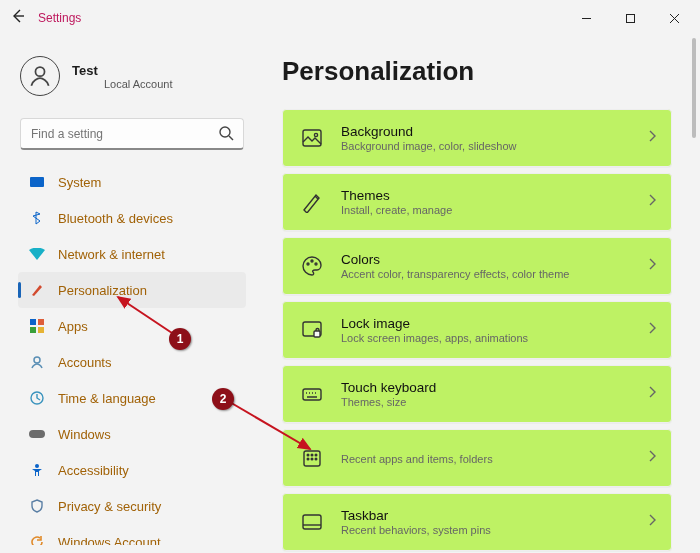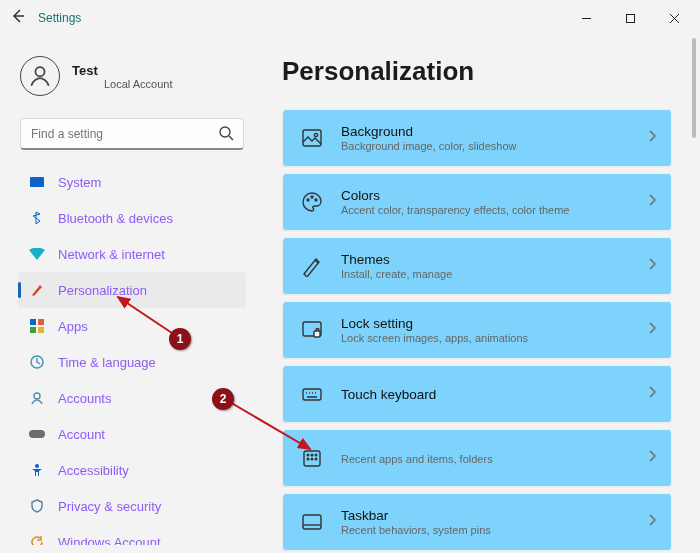--- a/index.html
+++ b/index.html
@@ -2,50 +2,50 @@
 <html><head>
 <meta charset="utf-8">
 <style>
   * { box-sizing: border-box; margin: 0; padding: 0; }
   html, body { width: 700px; height: 553px; font-family: "Segoe UI", Arial, sans-serif; background: #f7f7f7; color: #1b1b1b; overflow: hidden; }
   .window { width: 700px; height: 553px; background: #f3f3f3; position: relative; display: flex; flex-direction: column; }
 
   
   .titlebar { height: 36px; display: flex; align-items: center; padding: 0 4px 0 10px; }
   .titlebar .back { margin-right: 12px; color: #222; }
-  .titlebar .title { font-size: 12px; color: #0f766e; }
+  .titlebar .title { font-size: 12px; color: #be185d; }
   .titlebar .spacer { flex: 1; }
   .winbtn { width: 44px; height: 30px; display: flex; align-items: center; justify-content: center; color: #222; }
 
   .content { flex: 1; display: flex; min-height: 0; }
 
   
   .sidebar { width: 260px; padding: 12px 6px 8px 18px; display: flex; flex-direction: column; }
   .account { display: flex; align-items: center; gap: 12px; padding: 8px 4px 14px 2px; }
   .avatar { width: 40px; height: 40px; border-radius: 50%; border: 1.5px solid #444; display: flex; align-items: center; justify-content: center; }
   .avatar svg { width: 26px; height: 26px; }
   .acct-name { font-size: 13px; font-weight: 600; }
   .acct-sub { font-size: 11px; color: #555; margin-left: 32px; }
 
   .searchwrap { position: relative; margin: 8px 10px 14px 2px; }
   .search { width: 100%; height: 32px; padding: 0 34px 0 10px; font-size: 12px; color: #666; background: #fdfdfd; border: 1px solid #d8d8d8; border-bottom: 2px solid #888; border-radius: 4px; outline: none; }
   .search-icon { position: absolute; right: 10px; top: 7px; color: #555; }
 
   .navlist { flex: 1; overflow: hidden; }
-  .navitem { display: flex; align-items: center; gap: 12px; height: 36px; padding: 0 10px 0 10px; font-size: 13px; color: #8b5cf6; border-radius: 4px; position: relative; margin-right: 8px; }
+  .navitem { display: flex; align-items: center; gap: 12px; height: 36px; padding: 0 10px 0 10px; font-size: 13px; color: #a16207; border-radius: 4px; position: relative; margin-right: 8px; }
   .navitem.active { background: #eaeaea; }
   .navitem.active::before { content: ""; position: absolute; left: 0; top: 10px; bottom: 10px; width: 3px; border-radius: 2px; background: #1964b7; }
   .navicon { width: 18px; height: 18px; display: flex; align-items: center; justify-content: center; }
 
   
   .main { flex: 1; display: flex; position: relative; overflow: hidden; }
   .main-inner { flex: 1; padding: 20px 16px 0 22px; overflow: hidden; }
   .page-title { font-size: 26px; font-weight: 600; margin-bottom: 22px; }
   .cards { display: flex; flex-direction: column; gap: 6px; }
-  .card { background: #7dd3fc; border: 1px solid #eee; border-radius: 4px; height: 58px; display: flex; align-items: center; padding: 0 14px 0 14px; box-shadow: 0 1px 1px rgba(0,0,0,0.03); }
+  .card { background: #bef264; border: 1px solid #eee; border-radius: 4px; height: 58px; display: flex; align-items: center; padding: 0 14px 0 14px; box-shadow: 0 1px 1px rgba(0,0,0,0.03); }
   .card-icon { width: 22px; height: 22px; margin-right: 18px; margin-left: 4px; color: #333; display: flex; align-items: center; justify-content: center; }
   .card-text { flex: 1; }
   .card-title { font-size: 13.5px; color: #111; }
   .card-sub { font-size: 11px; color: #666; margin-top: 1px; }
   .chev { color: #666; }
 
   .vscroll { width: 12px; background: #f3f3f3; padding: 2px 2px 0 2px; }
   .thumb { width: 4px; height: 100px; background: #bcbcbc; border-radius: 2px; margin: 0 auto; }
 
   
@@ -151,43 +151,43 @@
                 <rect x="0" y="0" width="6" height="6" fill="#0b64c9"></rect>
                 <rect x="8" y="0" width="6" height="6" fill="#de5e3a"></rect>
                 <rect x="0" y="8" width="6" height="6" fill="#3aa03a"></rect>
                 <rect x="8" y="8" width="6" height="6" fill="#e6b334"></rect>
               </svg>
           </span>
           <span>Apps</span>
         </div>
         <div class="navitem">
           <span class="navicon">
+            <svg width="14" height="14" viewBox="0 0 14 14" fill="none" stroke="#5a8fb5" stroke-width="1.5">
+                <circle cx="7" cy="5" r="3"></circle>
+                <path d="M2 13c1-3 4-4 5-4s4 1 5 4"></path>
+              </svg>
+          </span>
+          <span>Accounts</span>
+        </div>
+        <div class="navitem">
+          <span class="navicon">
             <svg width="14" height="14" viewBox="0 0 14 14" fill="none" stroke="#3a93bd" stroke-width="1.4">
                 <circle cx="7" cy="7" r="6"></circle>
                 <path d="M7 3v4l3 2"></path>
               </svg>
           </span>
           <span>Time &amp; language</span>
         </div>
         <div class="navitem">
           <span class="navicon">
-            <svg width="14" height="14" viewBox="0 0 14 14" fill="none" stroke="#5a8fb5" stroke-width="1.5">
-                <circle cx="7" cy="5" r="3"></circle>
-                <path d="M2 13c1-3 4-4 5-4s4 1 5 4"></path>
-              </svg>
-          </span>
-          <span>Accounts</span>
-        </div>
-        <div class="navitem">
-          <span class="navicon">
             <svg width="16" height="12" viewBox="0 0 16 12">
                 <rect x="0" y="2" width="16" height="8" rx="4" fill="#6c6c6c"></rect>
               </svg>
           </span>
-          <span>Account</span>
+          <span>Windows</span>
         </div>
         <div class="navitem">
           <span class="navicon">
             <svg width="14" height="14" viewBox="0 0 14 14" fill="#0b64c9">
                 <circle cx="7" cy="3" r="2"></circle>
                 <path d="M2 6h10L9 8v5H8V9H6v4H5V8Z"></path>
               </svg>
           </span>
           <span>Accessibility</span>
         </div>
@@ -229,77 +229,78 @@
               <div class="card-sub">Background image, color, slideshow</div>
             </div>
             <span class="chev"><svg width="10" height="14" viewBox="0 0 10 14">
                   <path d="M3 2l5 5-5 5" fill="none" stroke="currentColor" stroke-width="1.4"></path>
                 </svg></span>
           </div>
 
           <div class="card">
             <span class="card-icon">
               <svg width="22" height="22" viewBox="0 0 22 22" fill="none" stroke="#333" stroke-width="1.4">
+                  <path d="M3 19L15 4l3 3L6 22z"></path>
+                  <path d="M14 5l3 3"></path>
+                </svg>
+            </span>
+            <div class="card-text">
+              <div class="card-title">Themes</div>
+              <div class="card-sub">Install, create, manage</div>
+            </div>
+            <span class="chev"><svg width="10" height="14" viewBox="0 0 10 14">
+                  <path d="M3 2l5 5-5 5" fill="none" stroke="currentColor" stroke-width="1.4"></path>
+                </svg></span>
+          </div>
+
+          <div class="card">
+            <span class="card-icon">
+              <svg width="22" height="22" viewBox="0 0 22 22" fill="none" stroke="#333" stroke-width="1.4">
                   <path d="M11 2a9 9 0 1 0 0 18c2 0 2-2 1-3s0-2 2-2h2c2 0 4-2 4-5 0-4-4-8-9-8z"></path>
                   <circle cx="7" cy="9" r="1"></circle>
                   <circle cx="11" cy="6" r="1"></circle>
                   <circle cx="15" cy="9" r="1"></circle>
                 </svg>
             </span>
             <div class="card-text">
               <div class="card-title">Colors</div>
               <div class="card-sub">Accent color, transparency effects, color theme</div>
             </div>
             <span class="chev"><svg width="10" height="14" viewBox="0 0 10 14">
                   <path d="M3 2l5 5-5 5" fill="none" stroke="currentColor" stroke-width="1.4"></path>
                 </svg></span>
           </div>
 
           <div class="card">
             <span class="card-icon">
               <svg width="22" height="22" viewBox="0 0 22 22" fill="none" stroke="#333" stroke-width="1.4">
-                  <path d="M3 19L15 4l3 3L6 22z"></path>
-                  <path d="M14 5l3 3"></path>
-                </svg>
-            </span>
-            <div class="card-text">
-              <div class="card-title">Themes</div>
-              <div class="card-sub">Install, create, manage</div>
-            </div>
-            <span class="chev"><svg width="10" height="14" viewBox="0 0 10 14">
-                  <path d="M3 2l5 5-5 5" fill="none" stroke="currentColor" stroke-width="1.4"></path>
-                </svg></span>
-          </div>
-
-          <div class="card">
-            <span class="card-icon">
-              <svg width="22" height="22" viewBox="0 0 22 22" fill="none" stroke="#333" stroke-width="1.4">
                   <rect x="2" y="3" width="18" height="14" rx="2"></rect>
                   <rect x="13" y="12" width="6" height="6" rx="1" fill="#f7f7f7"></rect>
                   <path d="M15 12v-1a1.5 1.5 0 0 1 3 0v1"></path>
                 </svg>
             </span>
             <div class="card-text">
-              <div class="card-title">Lock setting</div>
+              <div class="card-title">Lock image</div>
               <div class="card-sub">Lock screen images, apps, animations</div>
             </div>
             <span class="chev"><svg width="10" height="14" viewBox="0 0 10 14">
                   <path d="M3 2l5 5-5 5" fill="none" stroke="currentColor" stroke-width="1.4"></path>
                 </svg></span>
           </div>
 
           <div class="card">
             <span class="card-icon">
               <svg width="22" height="22" viewBox="0 0 22 22" fill="none" stroke="#333" stroke-width="1.4">
                   <rect x="2" y="6" width="18" height="11" rx="2"></rect>
                   <path d="M5 10h1M8 10h1M11 10h1M14 10h1M17 10h0M6 14h10"></path>
                 </svg>
             </span>
             <div class="card-text">
               <div class="card-title">Touch keyboard</div>
+              <div class="card-sub">Themes, size</div>
             </div>
             <span class="chev"><svg width="10" height="14" viewBox="0 0 10 14">
                   <path d="M3 2l5 5-5 5" fill="none" stroke="currentColor" stroke-width="1.4"></path>
                 </svg></span>
           </div>
 
           <div class="card">
             <span class="card-icon">
               <svg width="22" height="22" viewBox="0 0 22 22" fill="none" stroke="#333" stroke-width="1.4">
                   <rect x="3" y="4" width="16" height="15" rx="2"></rect>

